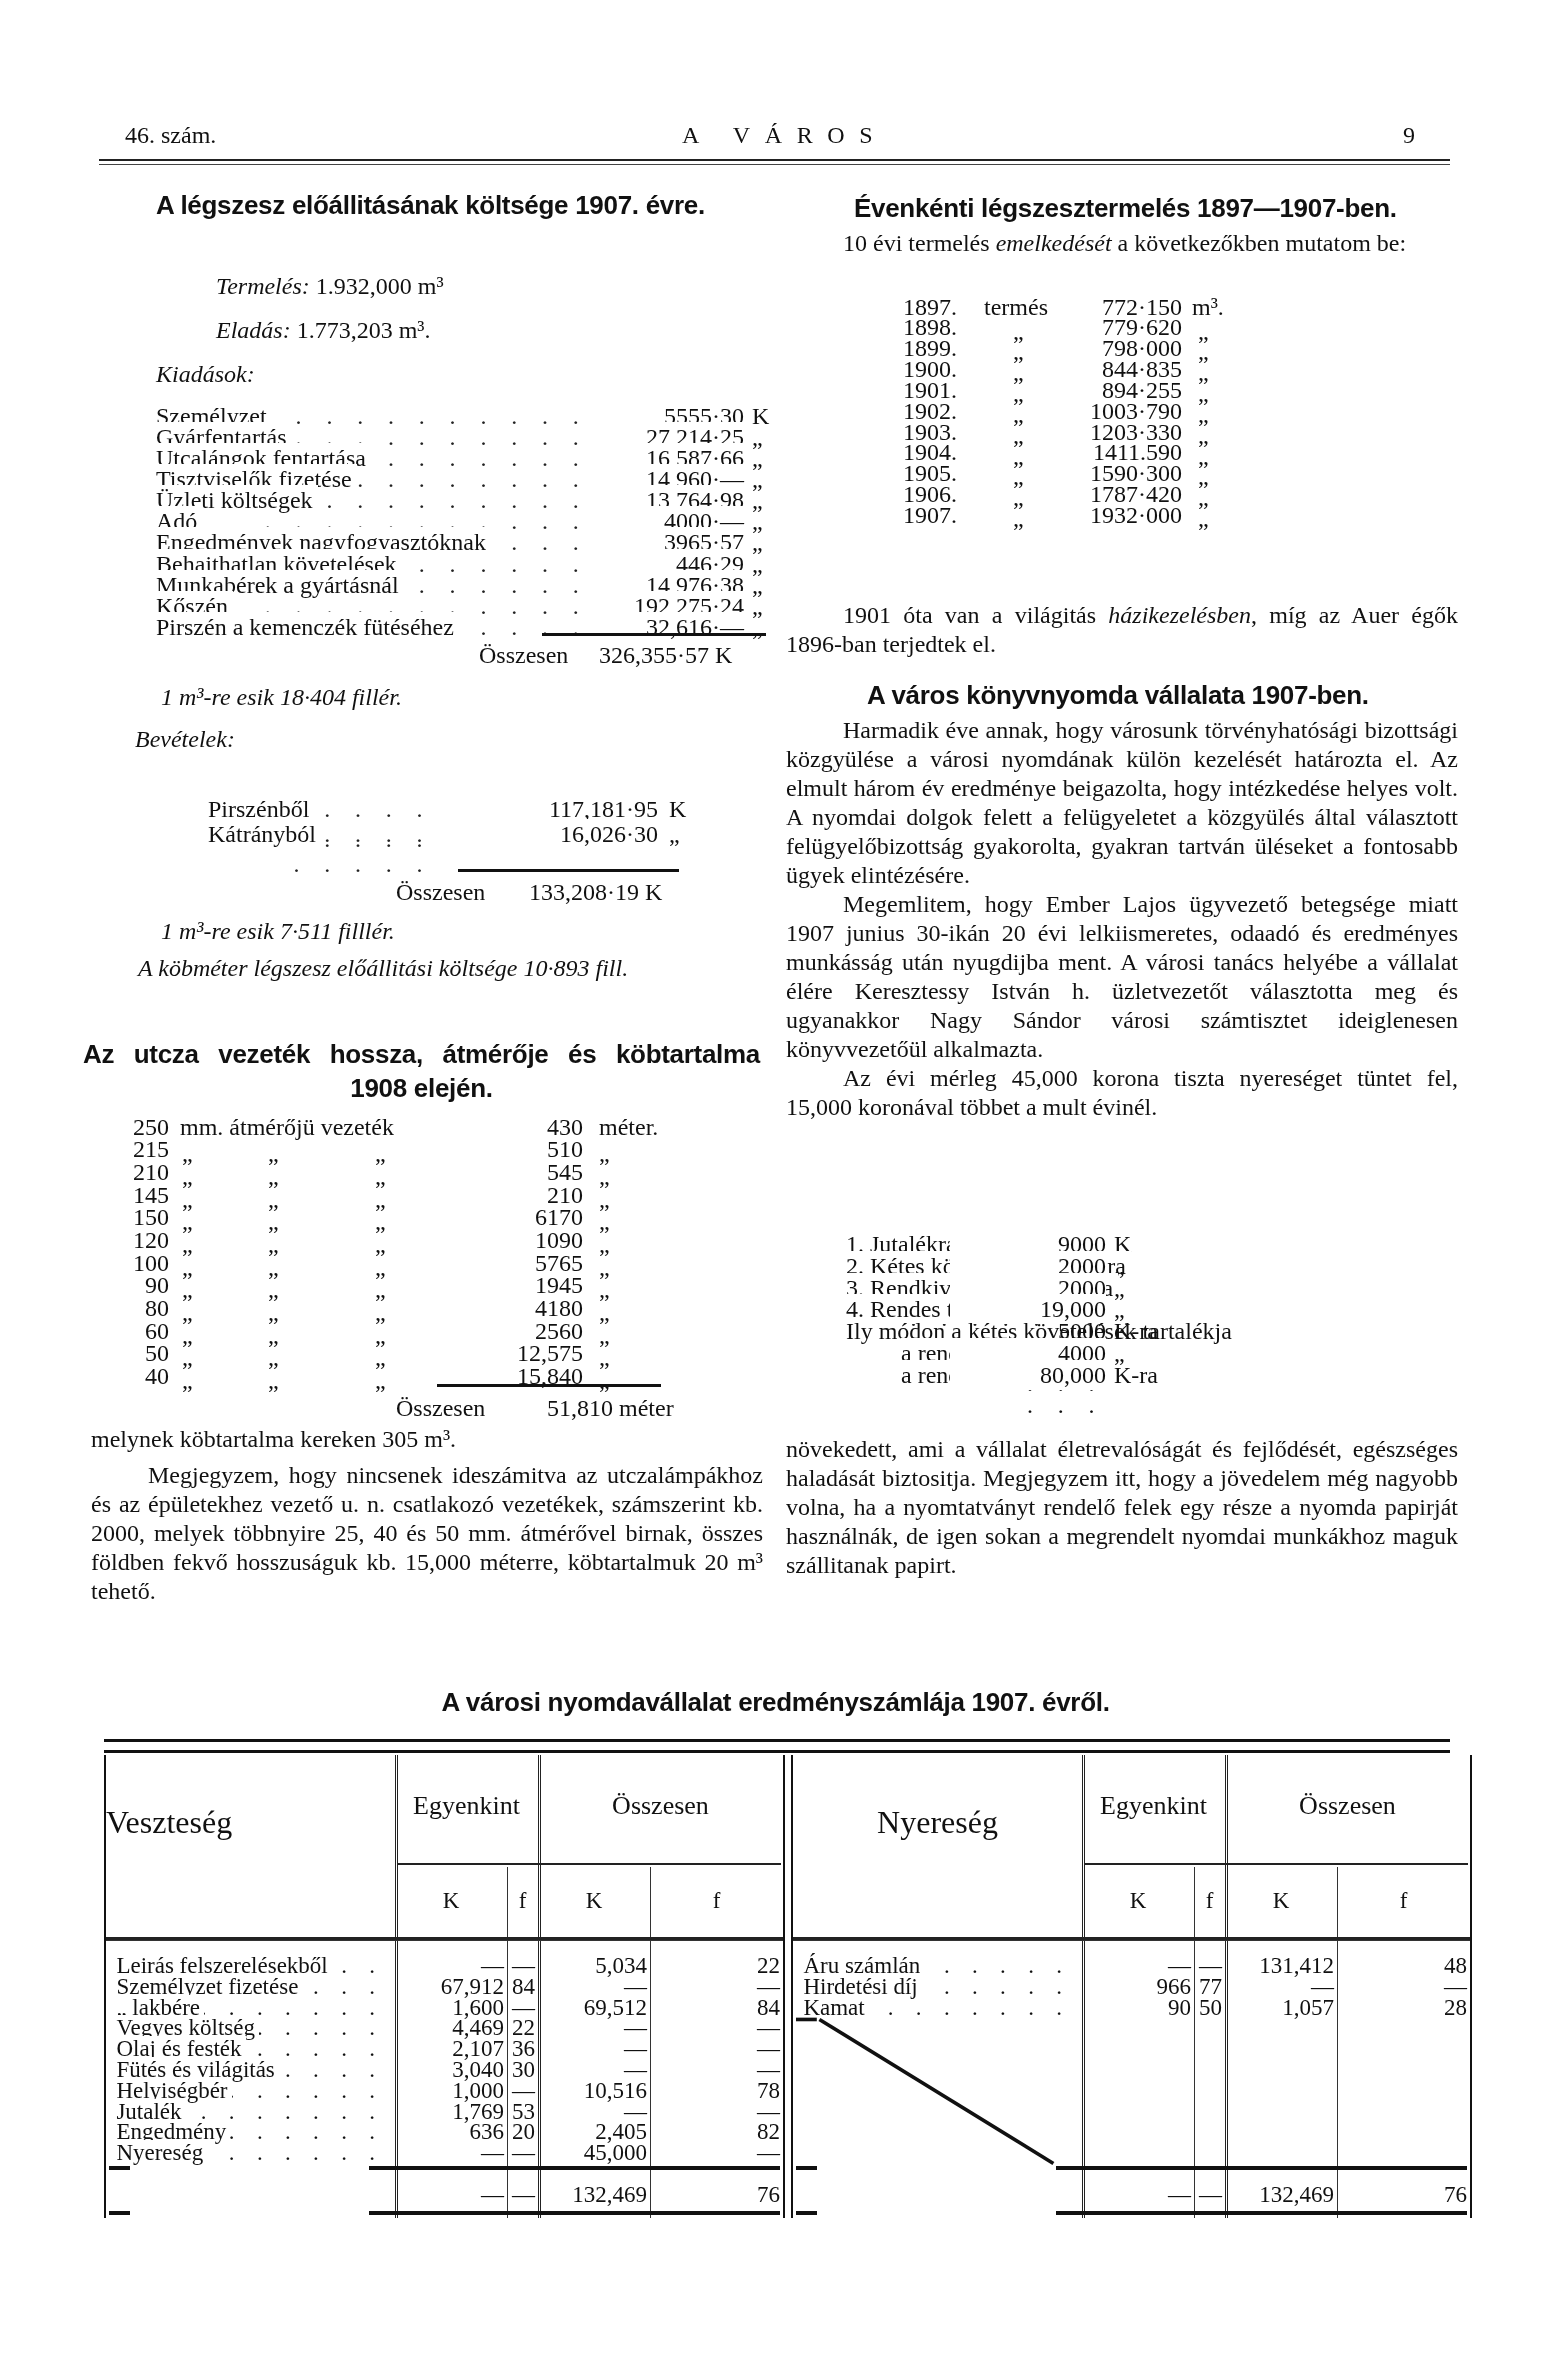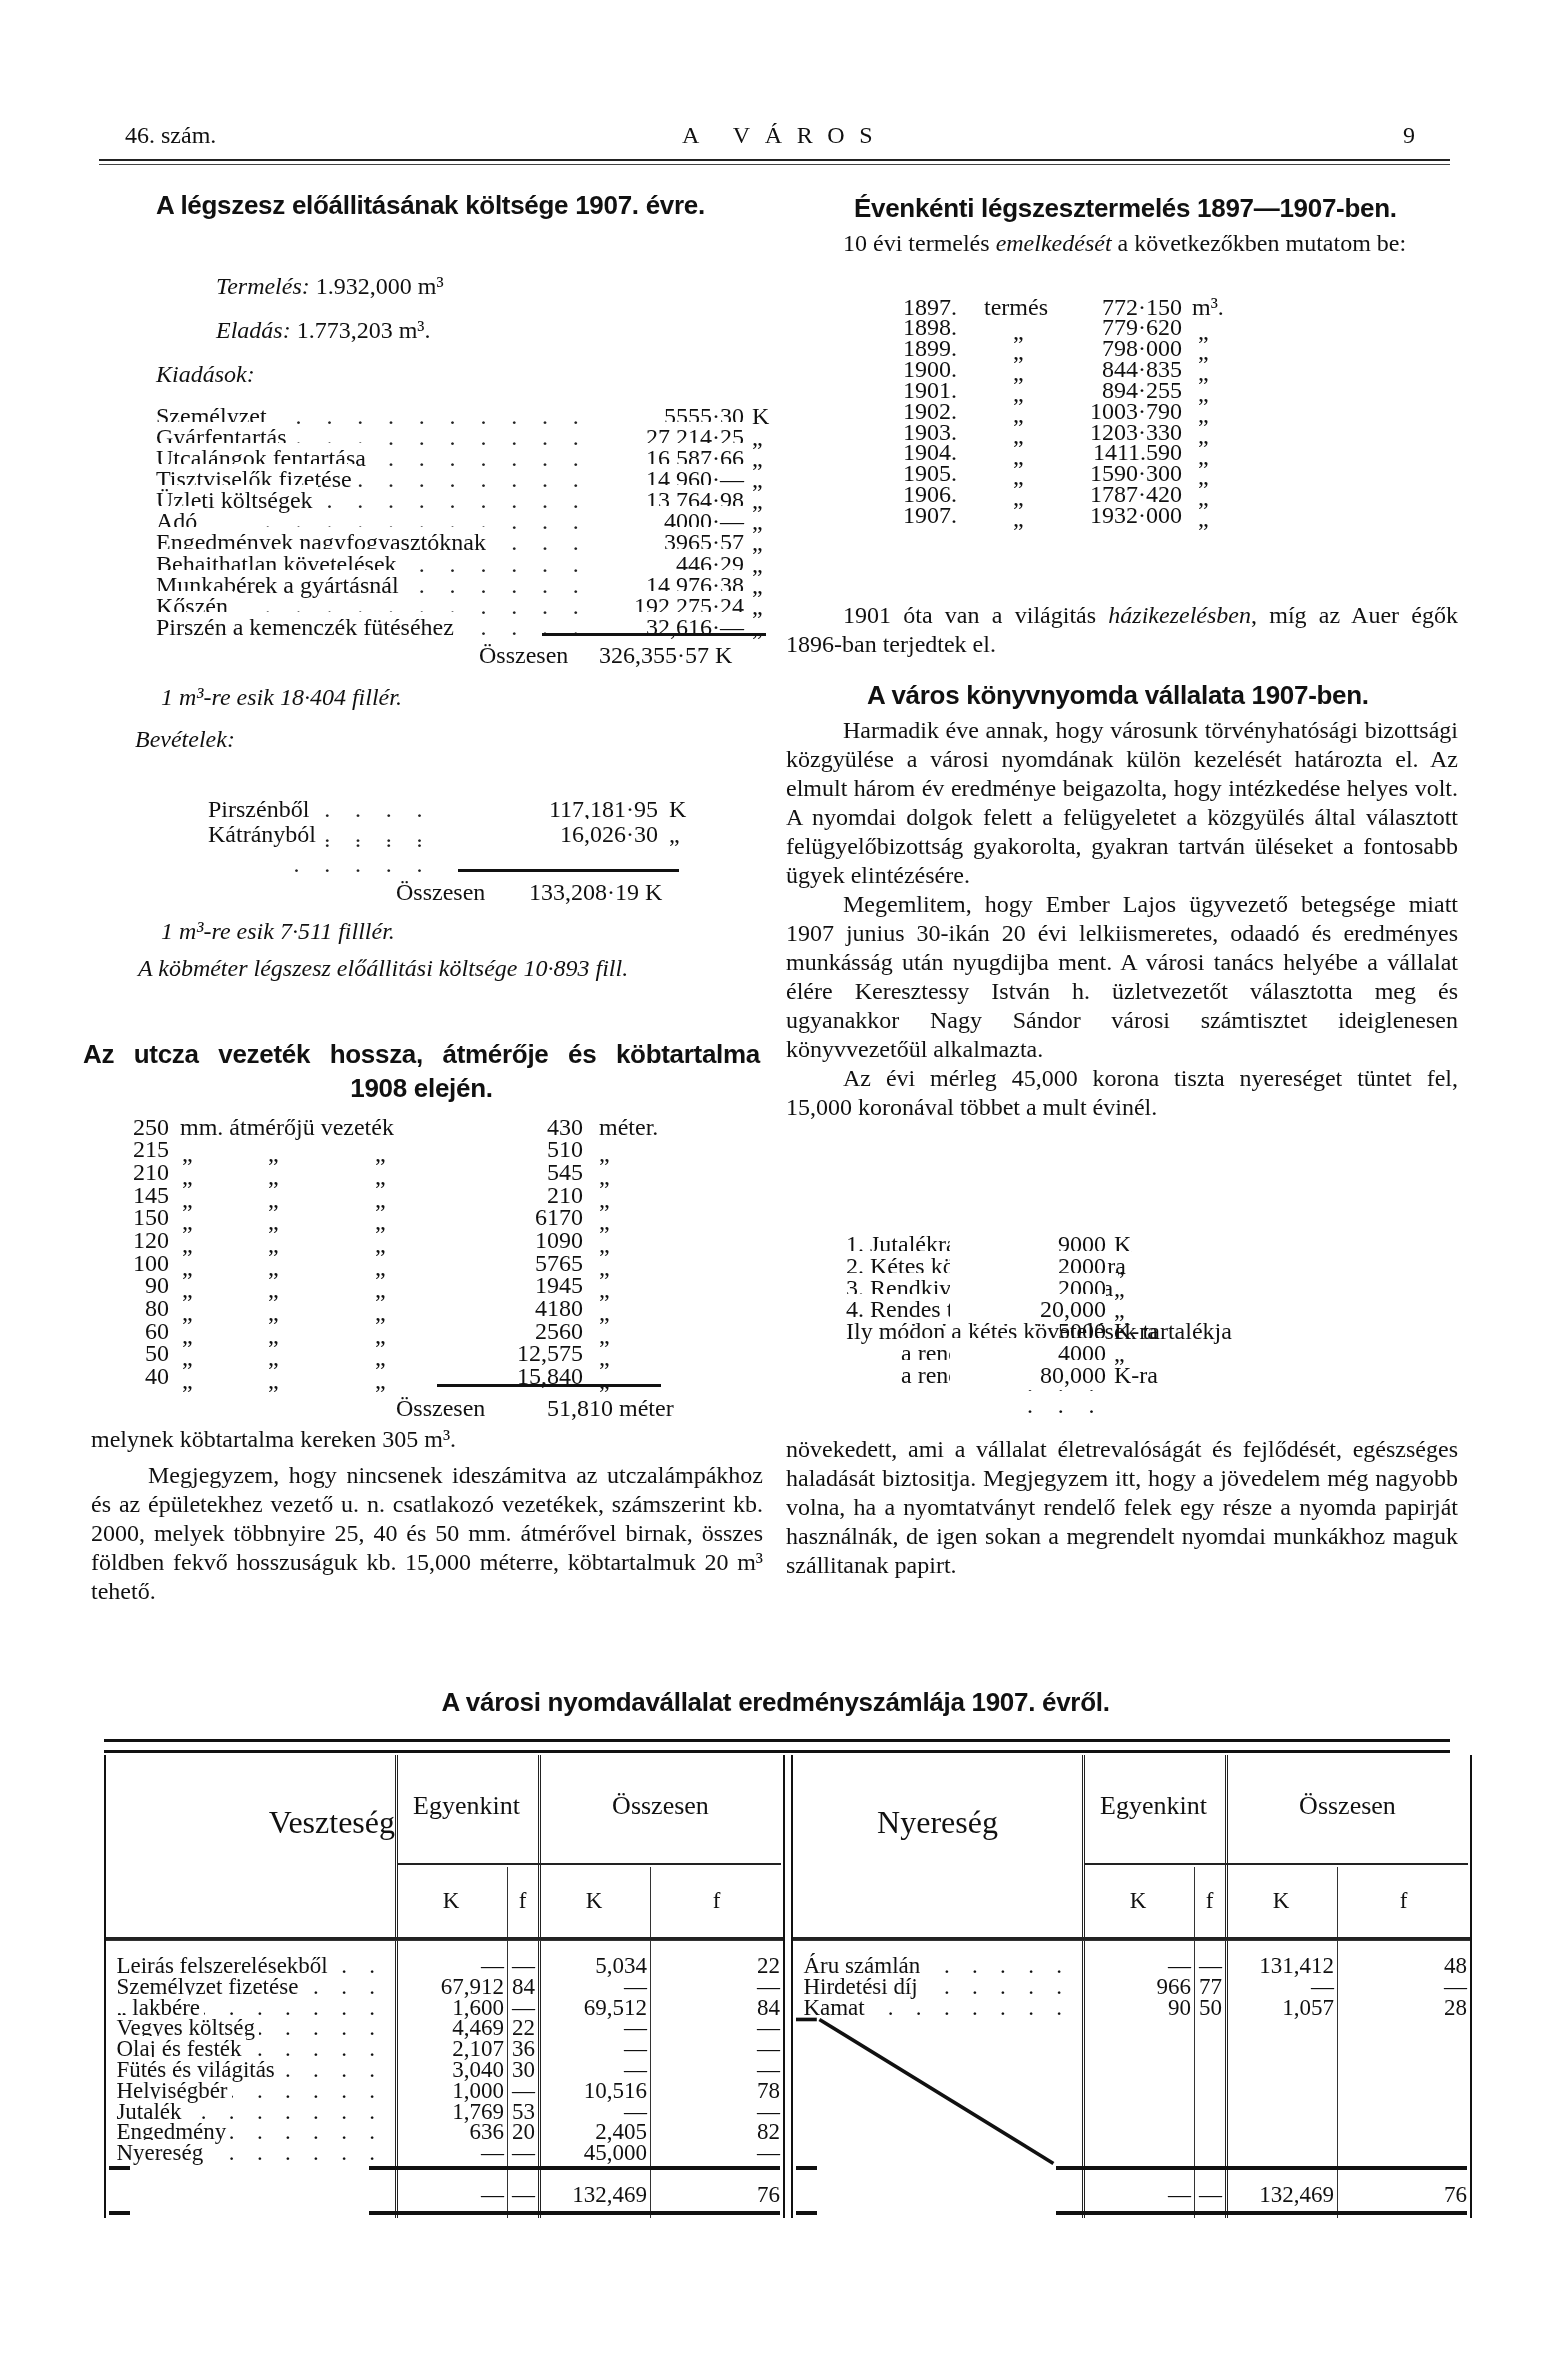--- a/index.html
+++ b/index.html
@@ -266,21 +266,21 @@
     <div class="abs body" style="left: 846px; top: 1251px; width: 203px; text-align: right; letter-spacing: 9.4px; color: rgb(34, 34, 34); overflow: hidden;">. . . . . . . . . . . .</div>
     <div class="abs body" style="left: 846px; top: 1251px; background: rgb(255, 255, 255); padding-right: 5.2px;">2. Kétes követelések alapjára</div>
     <div class="abs body num" style="left: 950px; width: 156px; top: 1251px; background: rgb(255, 255, 255);">2000</div>
     <div class="abs body" style="left: 1114px; top: 1251px;">„</div>
     <div class="abs body" style="left: 846px; top: 1273px; width: 203px; text-align: right; letter-spacing: 9.4px; color: rgb(34, 34, 34); overflow: hidden;">. . . . . . . . . . . .</div>
     <div class="abs body" style="left: 846px; top: 1273px; background: rgb(255, 255, 255); padding-right: 5.2px;">3. Rendkivüli tartalékalapra</div>
     <div class="abs body num" style="left: 950px; width: 156px; top: 1273px; background: rgb(255, 255, 255);">2000</div>
     <div class="abs body" style="left: 1114px; top: 1273px;">„</div>
     <div class="abs body" style="left: 846px; top: 1294px; width: 203px; text-align: right; letter-spacing: 9.4px; color: rgb(34, 34, 34); overflow: hidden;">. . . . . . . . . . . .</div>
     <div class="abs body" style="left: 846px; top: 1294px; background: rgb(255, 255, 255); padding-right: 5.2px;">4. Rendes tatalékalapra</div>
-    <div class="abs body num" style="left: 950px; width: 156px; top: 1294px; background: rgb(255, 255, 255);">20,000</div>
+    <div class="abs body num" style="left: 950px; width: 156px; top: 1294px; background: rgb(255, 255, 255);">19,000</div>
     <div class="abs body" style="left: 1114px; top: 1294px;">„</div>
     <div class="abs body" style="left: 846px; top: 1316px;">Ily módon a kétes követelések tartalékja</div>
     <div class="abs body num" style="left: 950px; width: 156px; top: 1316px;">5000</div>
     <div class="abs body" style="left: 1114px; top: 1316px;">K-ra</div>
     <div class="abs body" style="left: 901px; top: 1338px; width: 203px; text-align: right; letter-spacing: 9.4px; overflow: hidden;">. . . . . . . . . .</div>
     <div class="abs body" style="left: 901px; top: 1338px; background: rgb(255, 255, 255); padding-right: 5.2px;">a rendkivüli</div>
     <div class="abs body num" style="left: 950px; width: 156px; top: 1338px; background: rgb(255, 255, 255);">4000</div>
     <div class="abs body" style="left: 1114px; top: 1338px;">„</div>
     <div class="abs body" style="left: 901px; top: 1360px; width: 203px; text-align: right; letter-spacing: 9.4px; overflow: hidden;">. . . . . . . . . .</div>
     <div class="abs body" style="left: 901px; top: 1360px; background: rgb(255, 255, 255); padding-right: 5.2px;">a rendes</div>
@@ -293,21 +293,21 @@
 
 <div class="abs h-bold" style="left:432px;top:1687px;width:687px;text-align:center;">A városi nyomdavállalat eredményszámlája 1907. évről.</div>
 <div class="bar" style="left:104px;top:1739px;width:1346px;height:3.1px;"></div>
 <div class="bar" style="left:104px;top:1750px;width:1346px;height:3.1px;"></div>
 
 <div id="loss-table" class="tbl" style="left:104px;top:1755px;width:677px;height:463px;border-right:2.6px solid #111;">
     <div class="tcol" style="left: 289px; border-left: 3.1px double rgb(34, 34, 34);"></div>
     <div class="tcol" style="left: 432px; border-left: 3.1px double rgb(34, 34, 34);"></div>
     <div class="thin" style="left: 401px; top: 112px;"></div>
     <div class="thin" style="left: 544px; top: 112px;"></div>
-    <div class="cell" style="left: 0px; width: 289px; top: 49px; text-align: right; font-size: 32px;">Veszteség</div>
+    <div class="cell" style="left: 0px; width: 289px; top: 49px; text-align: left; font-size: 32px;">Veszteség</div>
     <div class="cell" style="left: 289px; width: 143px; top: 36px; text-align: center; font-size: 26px;">Egyenkint</div>
     <div class="cell" style="left: 432px; width: 245px; top: 36px; text-align: center; font-size: 26px;">Összesen</div>
     <div class="hl" style="left: 292px; width: 383px; top: 108px;"></div>
     <div class="cell" style="left: 289px; width: 112px; top: 133px; text-align: center;">K</div>
     <div class="cell" style="left: 401px; width: 31px; top: 133px; text-align: center;">f</div>
     <div class="cell" style="left: 432px; width: 112px; top: 133px; text-align: center;">K</div>
     <div class="cell" style="left: 544px; width: 133px; top: 133px; text-align: center;">f</div>
     <div class="hl" style="left: 0px; width: 677px; top: 182px; height: 3.1px; border-bottom: 1px solid rgb(51, 51, 51);"></div>
     <div class="cell" style="left: 10.4px; width: 271px; top: 198px; text-align: right; letter-spacing: 8.3px; overflow: hidden;">. . . . . . . . . . .</div>
     <div class="cell" style="left: 10.4px; top: 198px; background: rgb(255, 255, 255); padding-right: 4.2px;">Leirás felszerelésekből</div>

